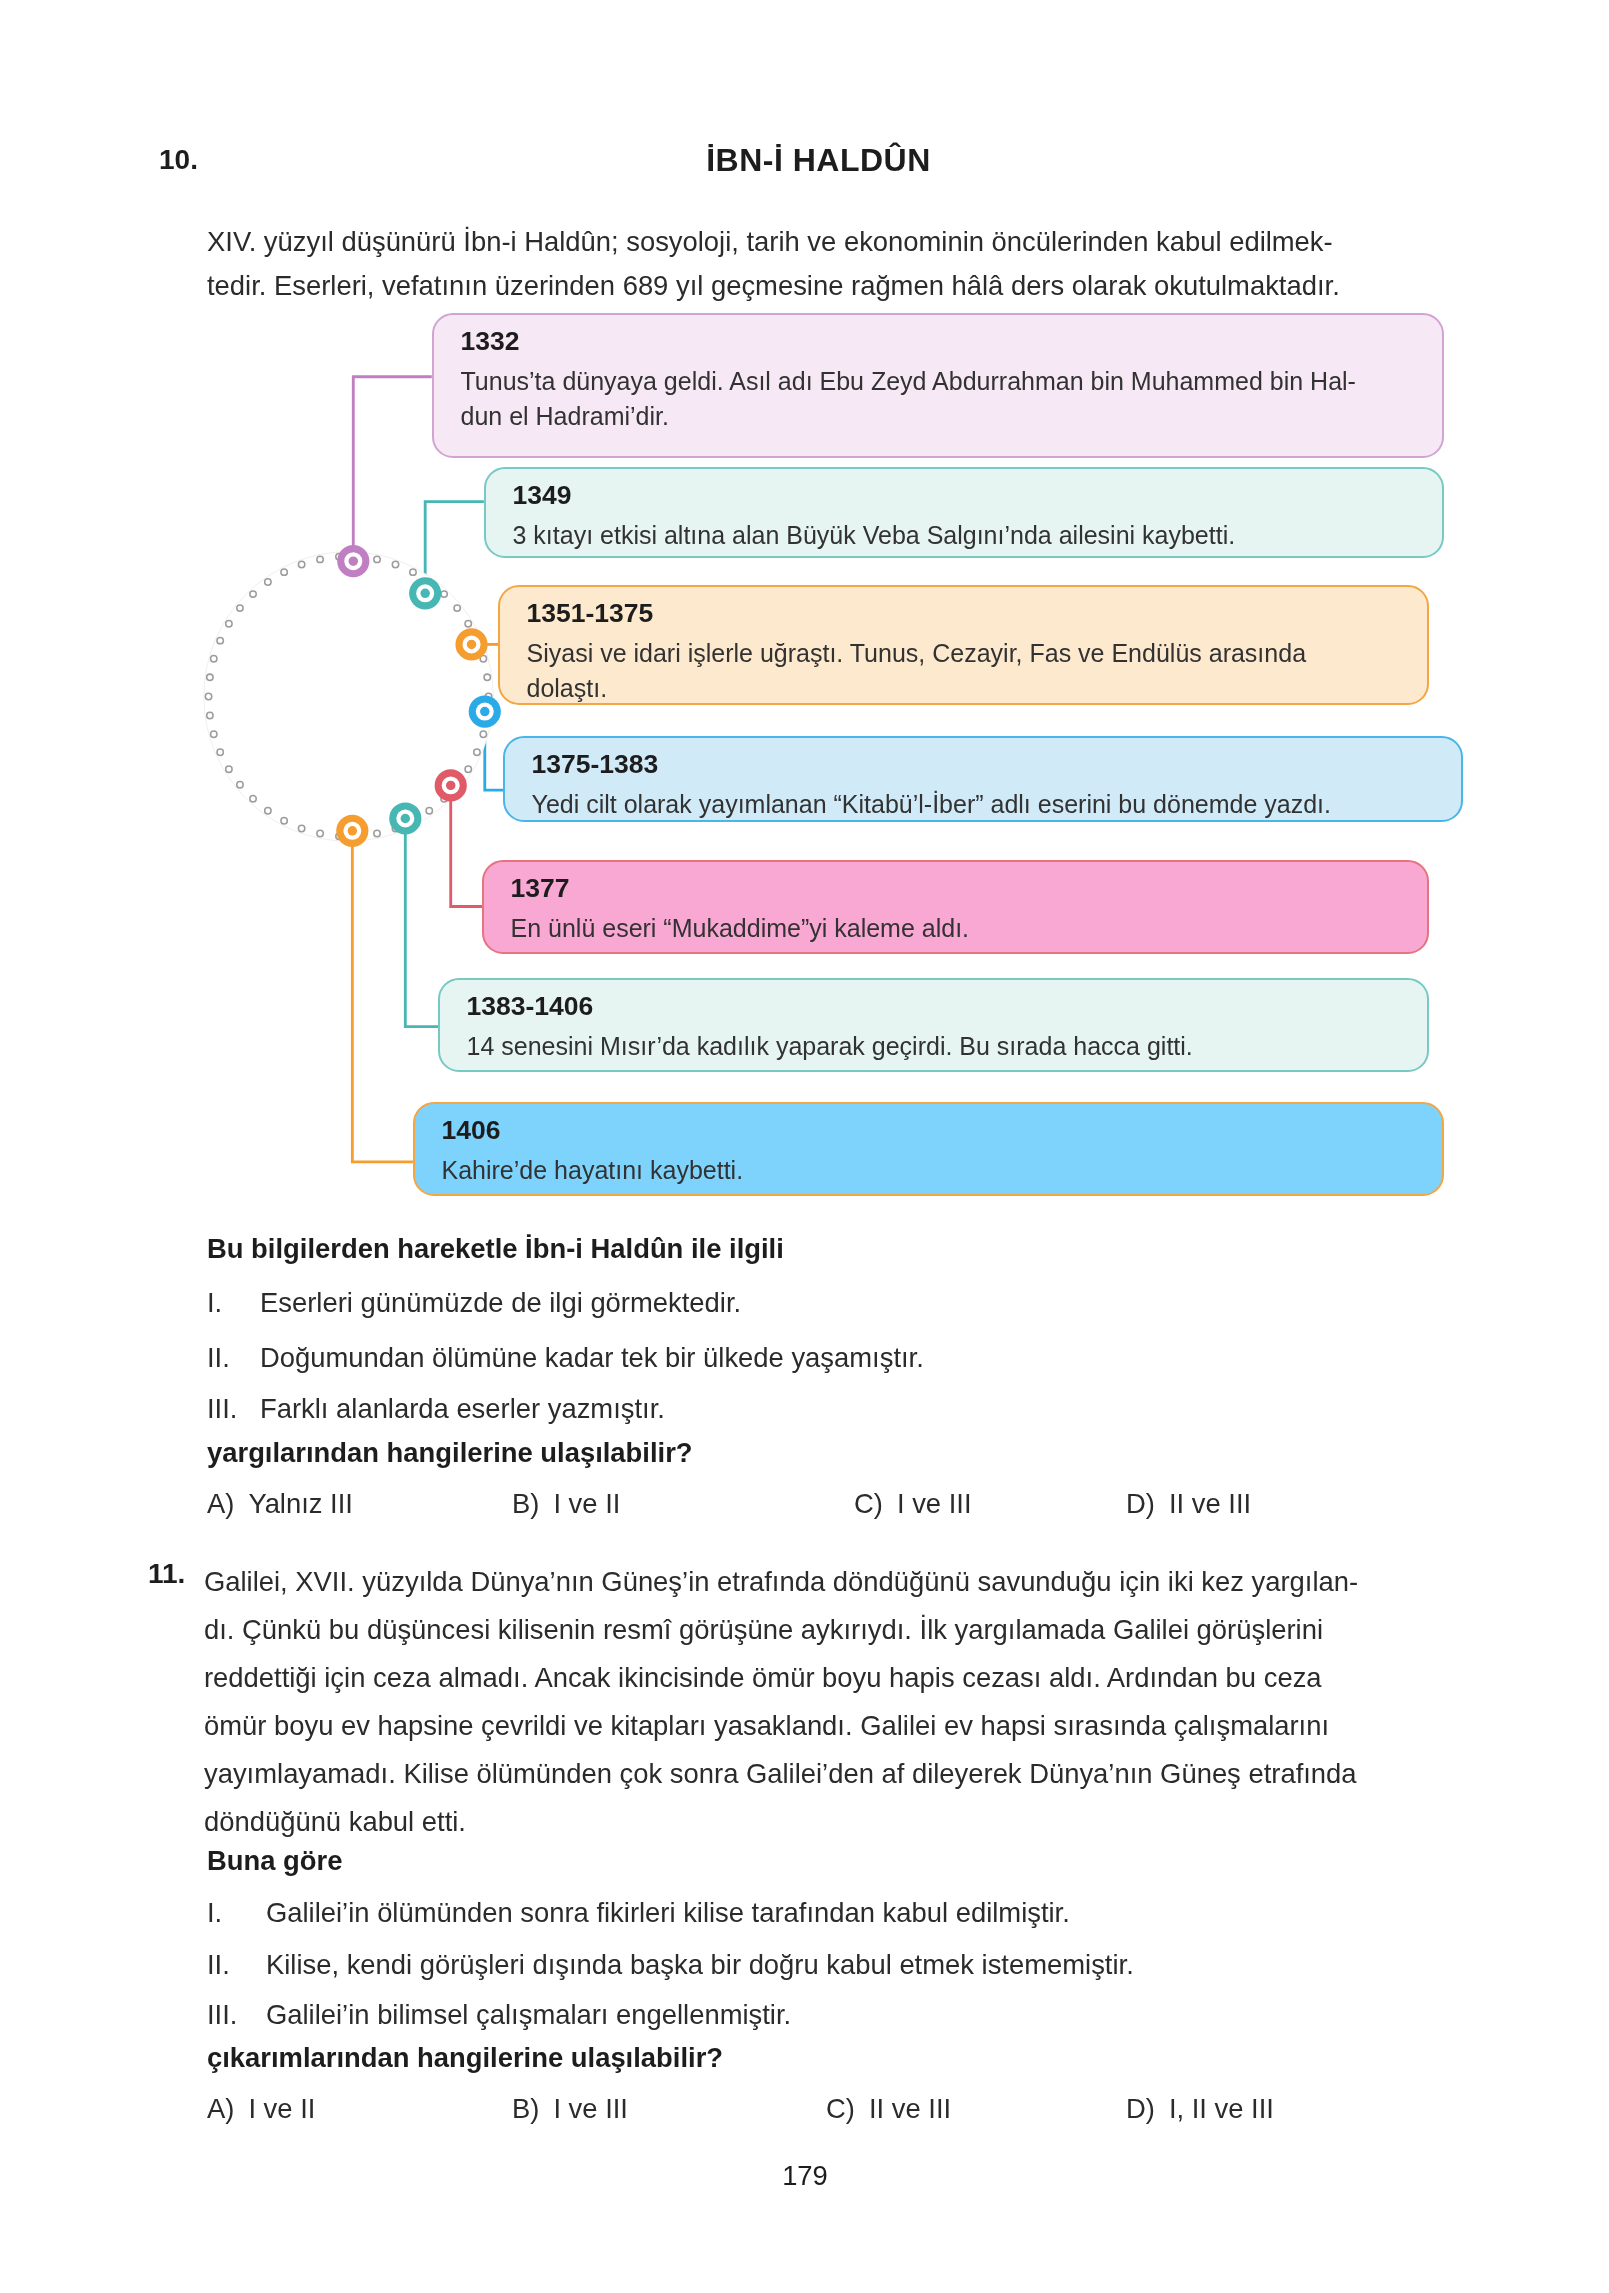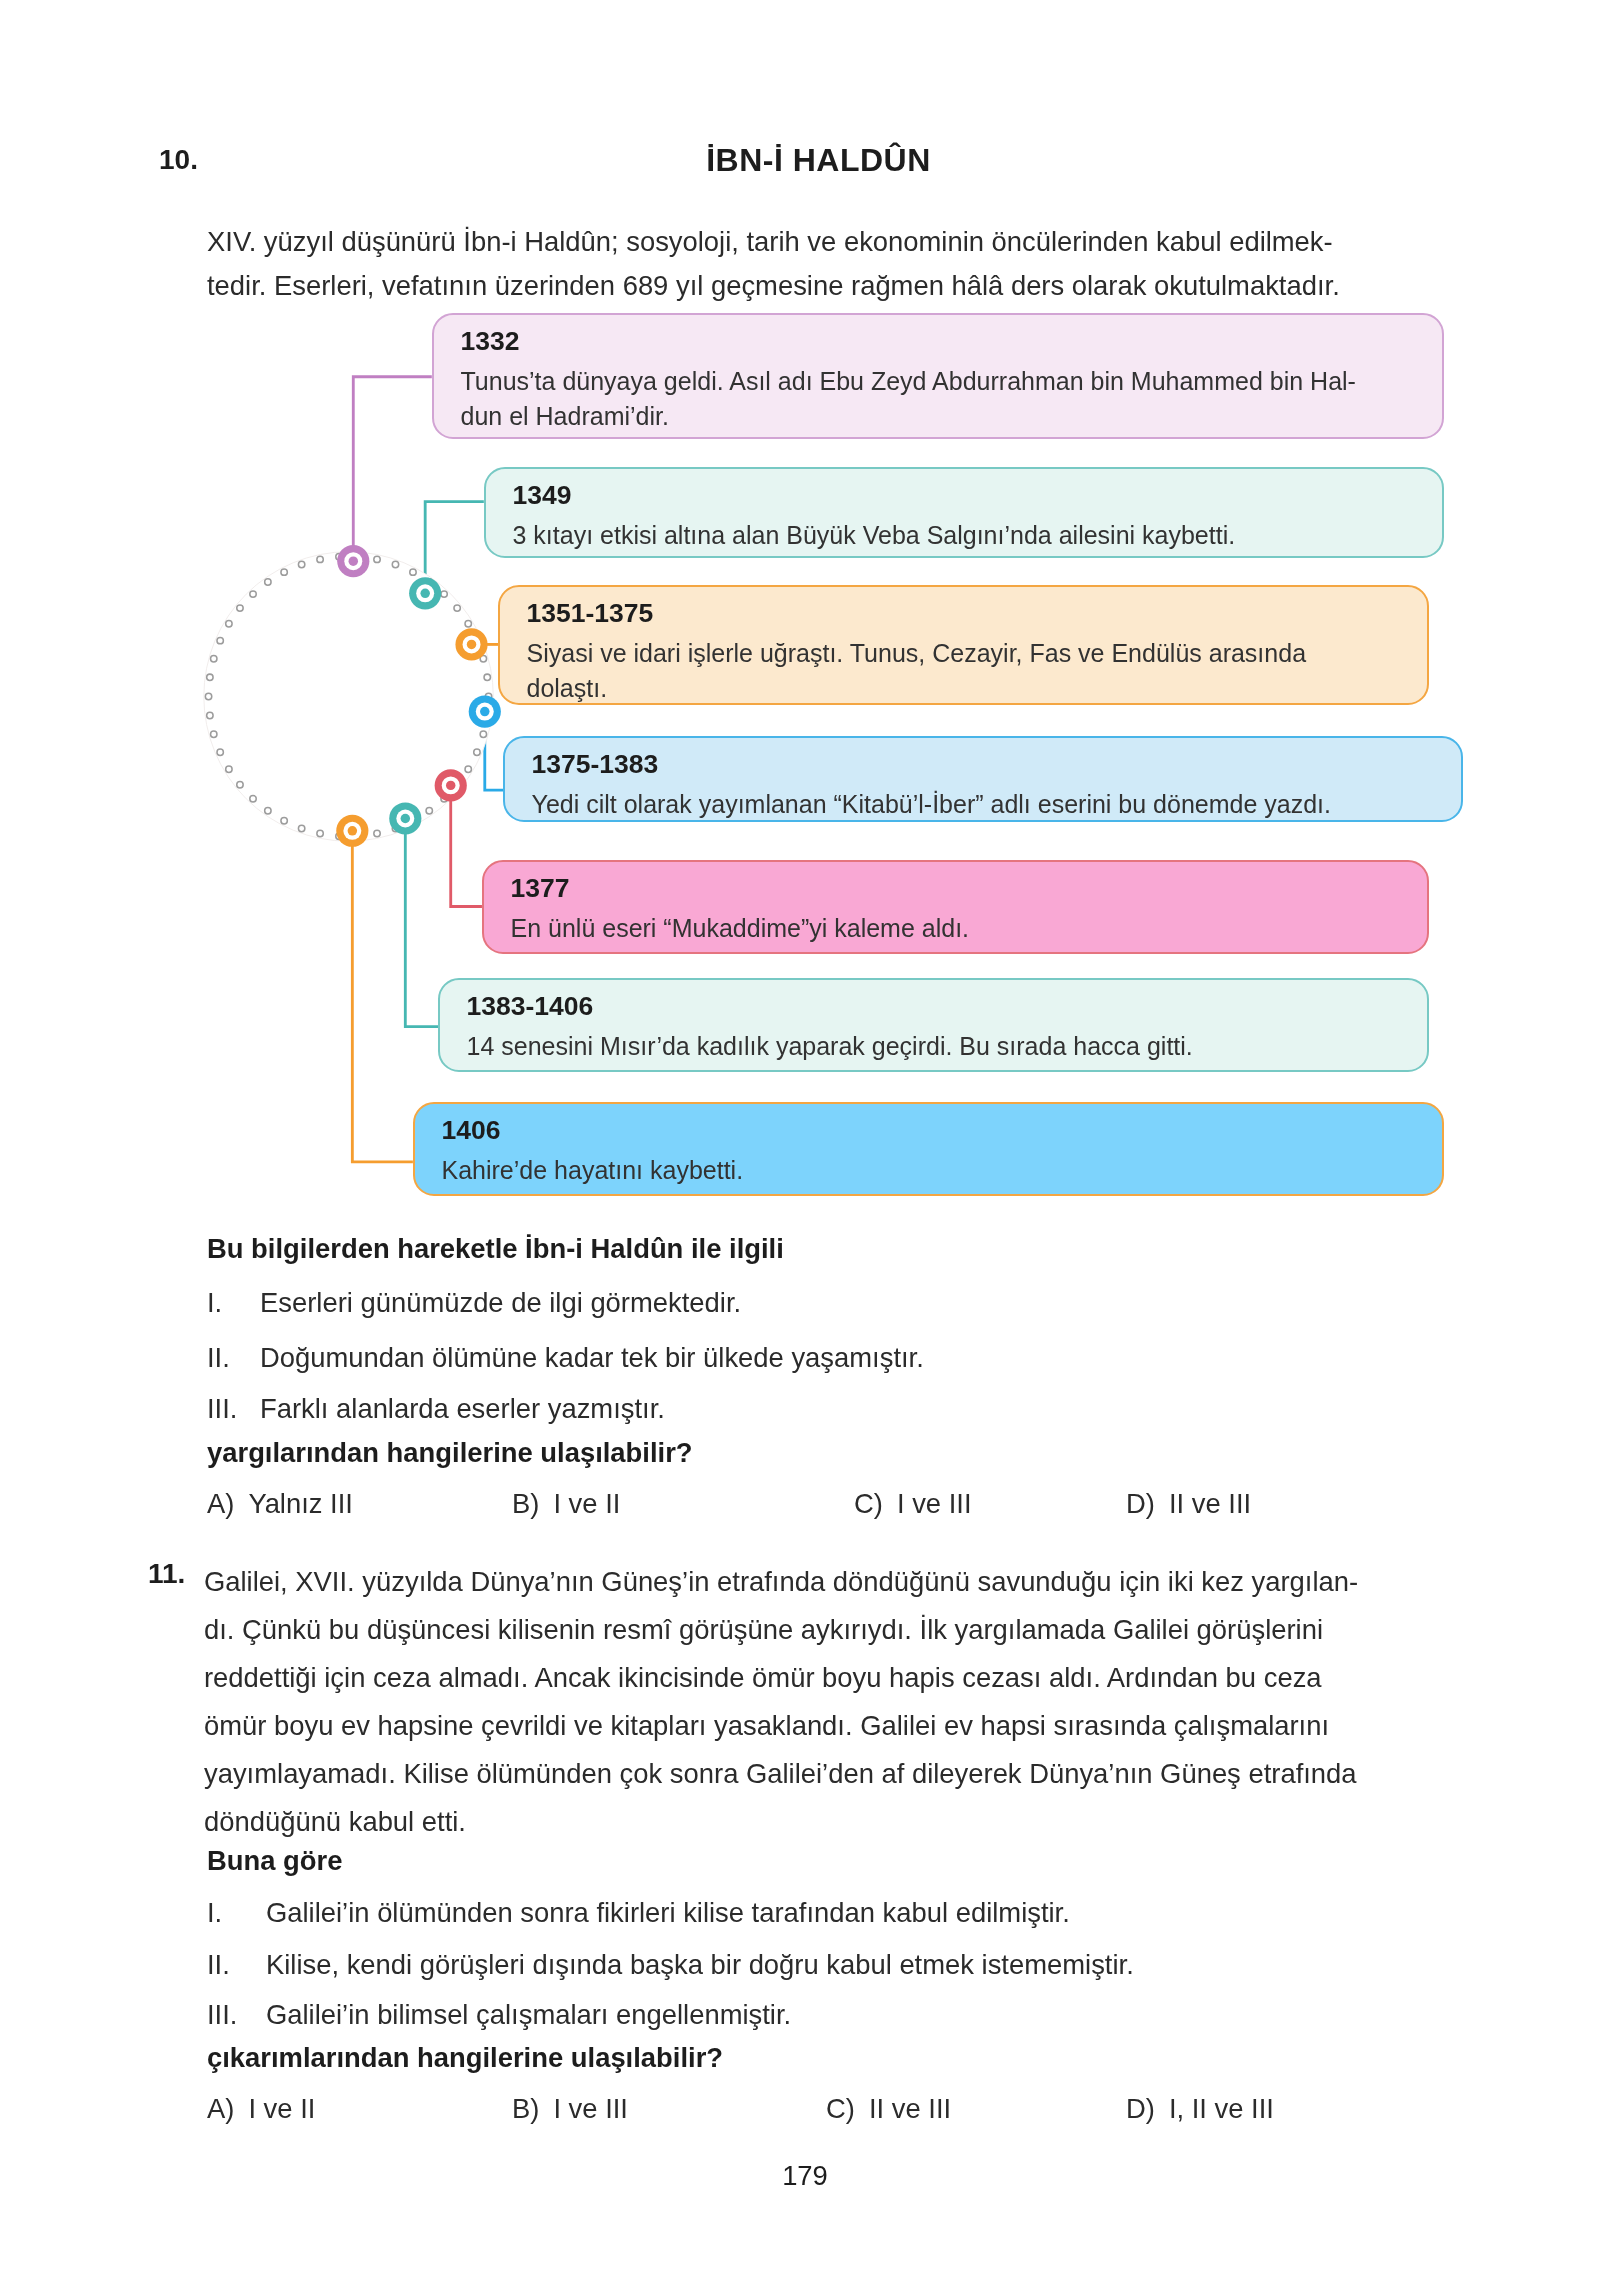--- a/index.html
+++ b/index.html
@@ -163,21 +163,21 @@
         <circle r="9.5" fill="#fff"></circle>
         <circle r="5" class="acc" fill="#46b7b2"></circle>
       </g>
     <g transform="translate(372,878)">
       <circle r="17" class="acc" fill="#f59d2f"></circle>
         <circle r="9.5" fill="#fff"></circle>
         <circle r="5" class="acc" fill="#f59d2f"></circle>
       </g>
   </svg>
 
-  <div class="tl-box" style="left: 432px; top: 313px; width: 1012px; height: 126px; background: rgb(246, 232, 244); border-color: rgb(210, 164, 212);">
+  <div class="tl-box" style="left: 432px; top: 313px; width: 1012px; height: 145px; background: rgb(246, 232, 244); border-color: rgb(210, 164, 212);">
     <div class="tl-year">1332</div>
     <div class="tl-text">Tunus’ta dünyaya geldi. Asıl adı Ebu Zeyd Abdurrahman bin Muhammed bin Hal-
 dun el Hadrami’dir.</div>
   </div>
   <div class="tl-box" style="left: 484px; top: 467px; width: 960px; height: 91px; background: rgb(230, 245, 242); border-color: rgb(119, 201, 196);">
     <div class="tl-year">1349</div>
     <div class="tl-text">3 kıtayı etkisi altına alan Büyük Veba Salgını’nda ailesini kaybetti.</div>
   </div>
   <div class="tl-box" style="left: 498px; top: 585px; width: 931px; height: 120px; background: rgb(252, 233, 206); border-color: rgb(244, 166, 66);">
     <div class="tl-year">1351-1375</div>

